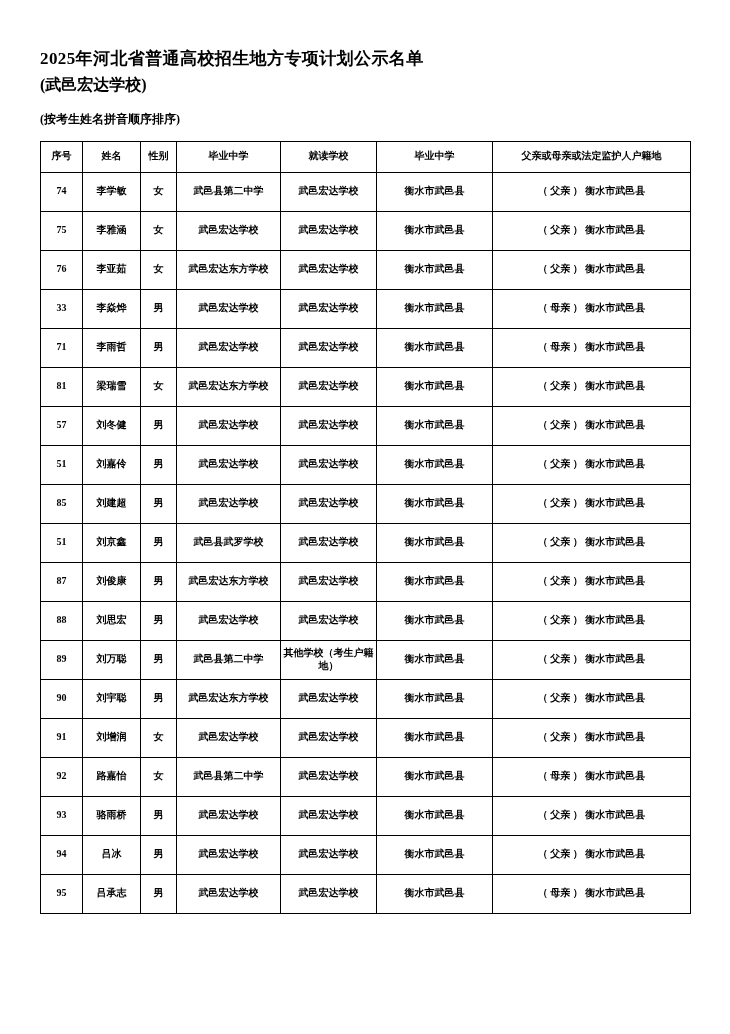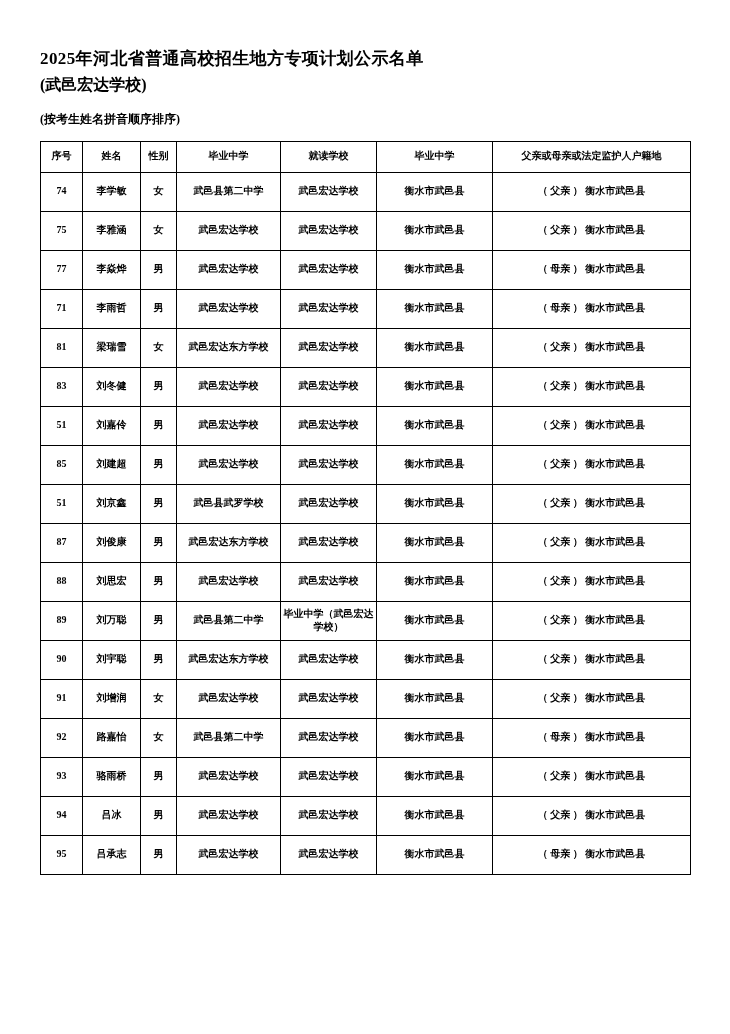--- a/index.html
+++ b/index.html
@@ -124,21 +124,30 @@
         <tr>
           <td>75</td>
           <td>李雅涵</td>
           <td>女</td>
           <td>武邑宏达学校</td>
           <td>武邑宏达学校</td>
           <td>衡水市武邑县</td>
           <td class="guard-cell">（ 父亲 ） 衡水市武邑县</td>
         </tr>
         <tr>
-          <td>77</td>
+          <td>76</td>
+          <td>李亚茹</td>
+          <td>女</td>
+          <td>武邑宏达东方学校</td>
+          <td>武邑宏达学校</td>
+          <td>衡水市武邑县</td>
+          <td class="guard-cell">（ 父亲 ） 衡水市武邑县</td>
+        </tr>
+        <tr>
+          <td>33</td>
           <td>李焱烨</td>
           <td>男</td>
           <td>武邑宏达学校</td>
           <td>武邑宏达学校</td>
           <td>衡水市武邑县</td>
           <td class="guard-cell">（ 母亲 ） 衡水市武邑县</td>
         </tr>
         <tr>
           <td>71</td>
           <td>李雨哲</td>
@@ -151,21 +160,21 @@
         <tr>
           <td>81</td>
           <td>梁瑞雪</td>
           <td>女</td>
           <td>武邑宏达东方学校</td>
           <td>武邑宏达学校</td>
           <td>衡水市武邑县</td>
           <td class="guard-cell">（ 父亲 ） 衡水市武邑县</td>
         </tr>
         <tr>
-          <td>83</td>
+          <td>57</td>
           <td>刘冬健</td>
           <td>男</td>
           <td>武邑宏达学校</td>
           <td>武邑宏达学校</td>
           <td>衡水市武邑县</td>
           <td class="guard-cell">（ 父亲 ） 衡水市武邑县</td>
         </tr>
         <tr>
           <td>51</td>
           <td>刘嘉伶</td>
@@ -209,21 +218,21 @@
           <td>武邑宏达学校</td>
           <td>武邑宏达学校</td>
           <td>衡水市武邑县</td>
           <td class="guard-cell">（ 父亲 ） 衡水市武邑县</td>
         </tr>
         <tr>
           <td>89</td>
           <td>刘万聪</td>
           <td>男</td>
           <td>武邑县第二中学</td>
-          <td>毕业中学（武邑宏达学校）</td>
+          <td>其他学校（考生户籍地）</td>
           <td>衡水市武邑县</td>
           <td class="guard-cell">（ 父亲 ） 衡水市武邑县</td>
         </tr>
         <tr>
           <td>90</td>
           <td>刘宇聪</td>
           <td>男</td>
           <td>武邑宏达东方学校</td>
           <td>武邑宏达学校</td>
           <td>衡水市武邑县</td>

